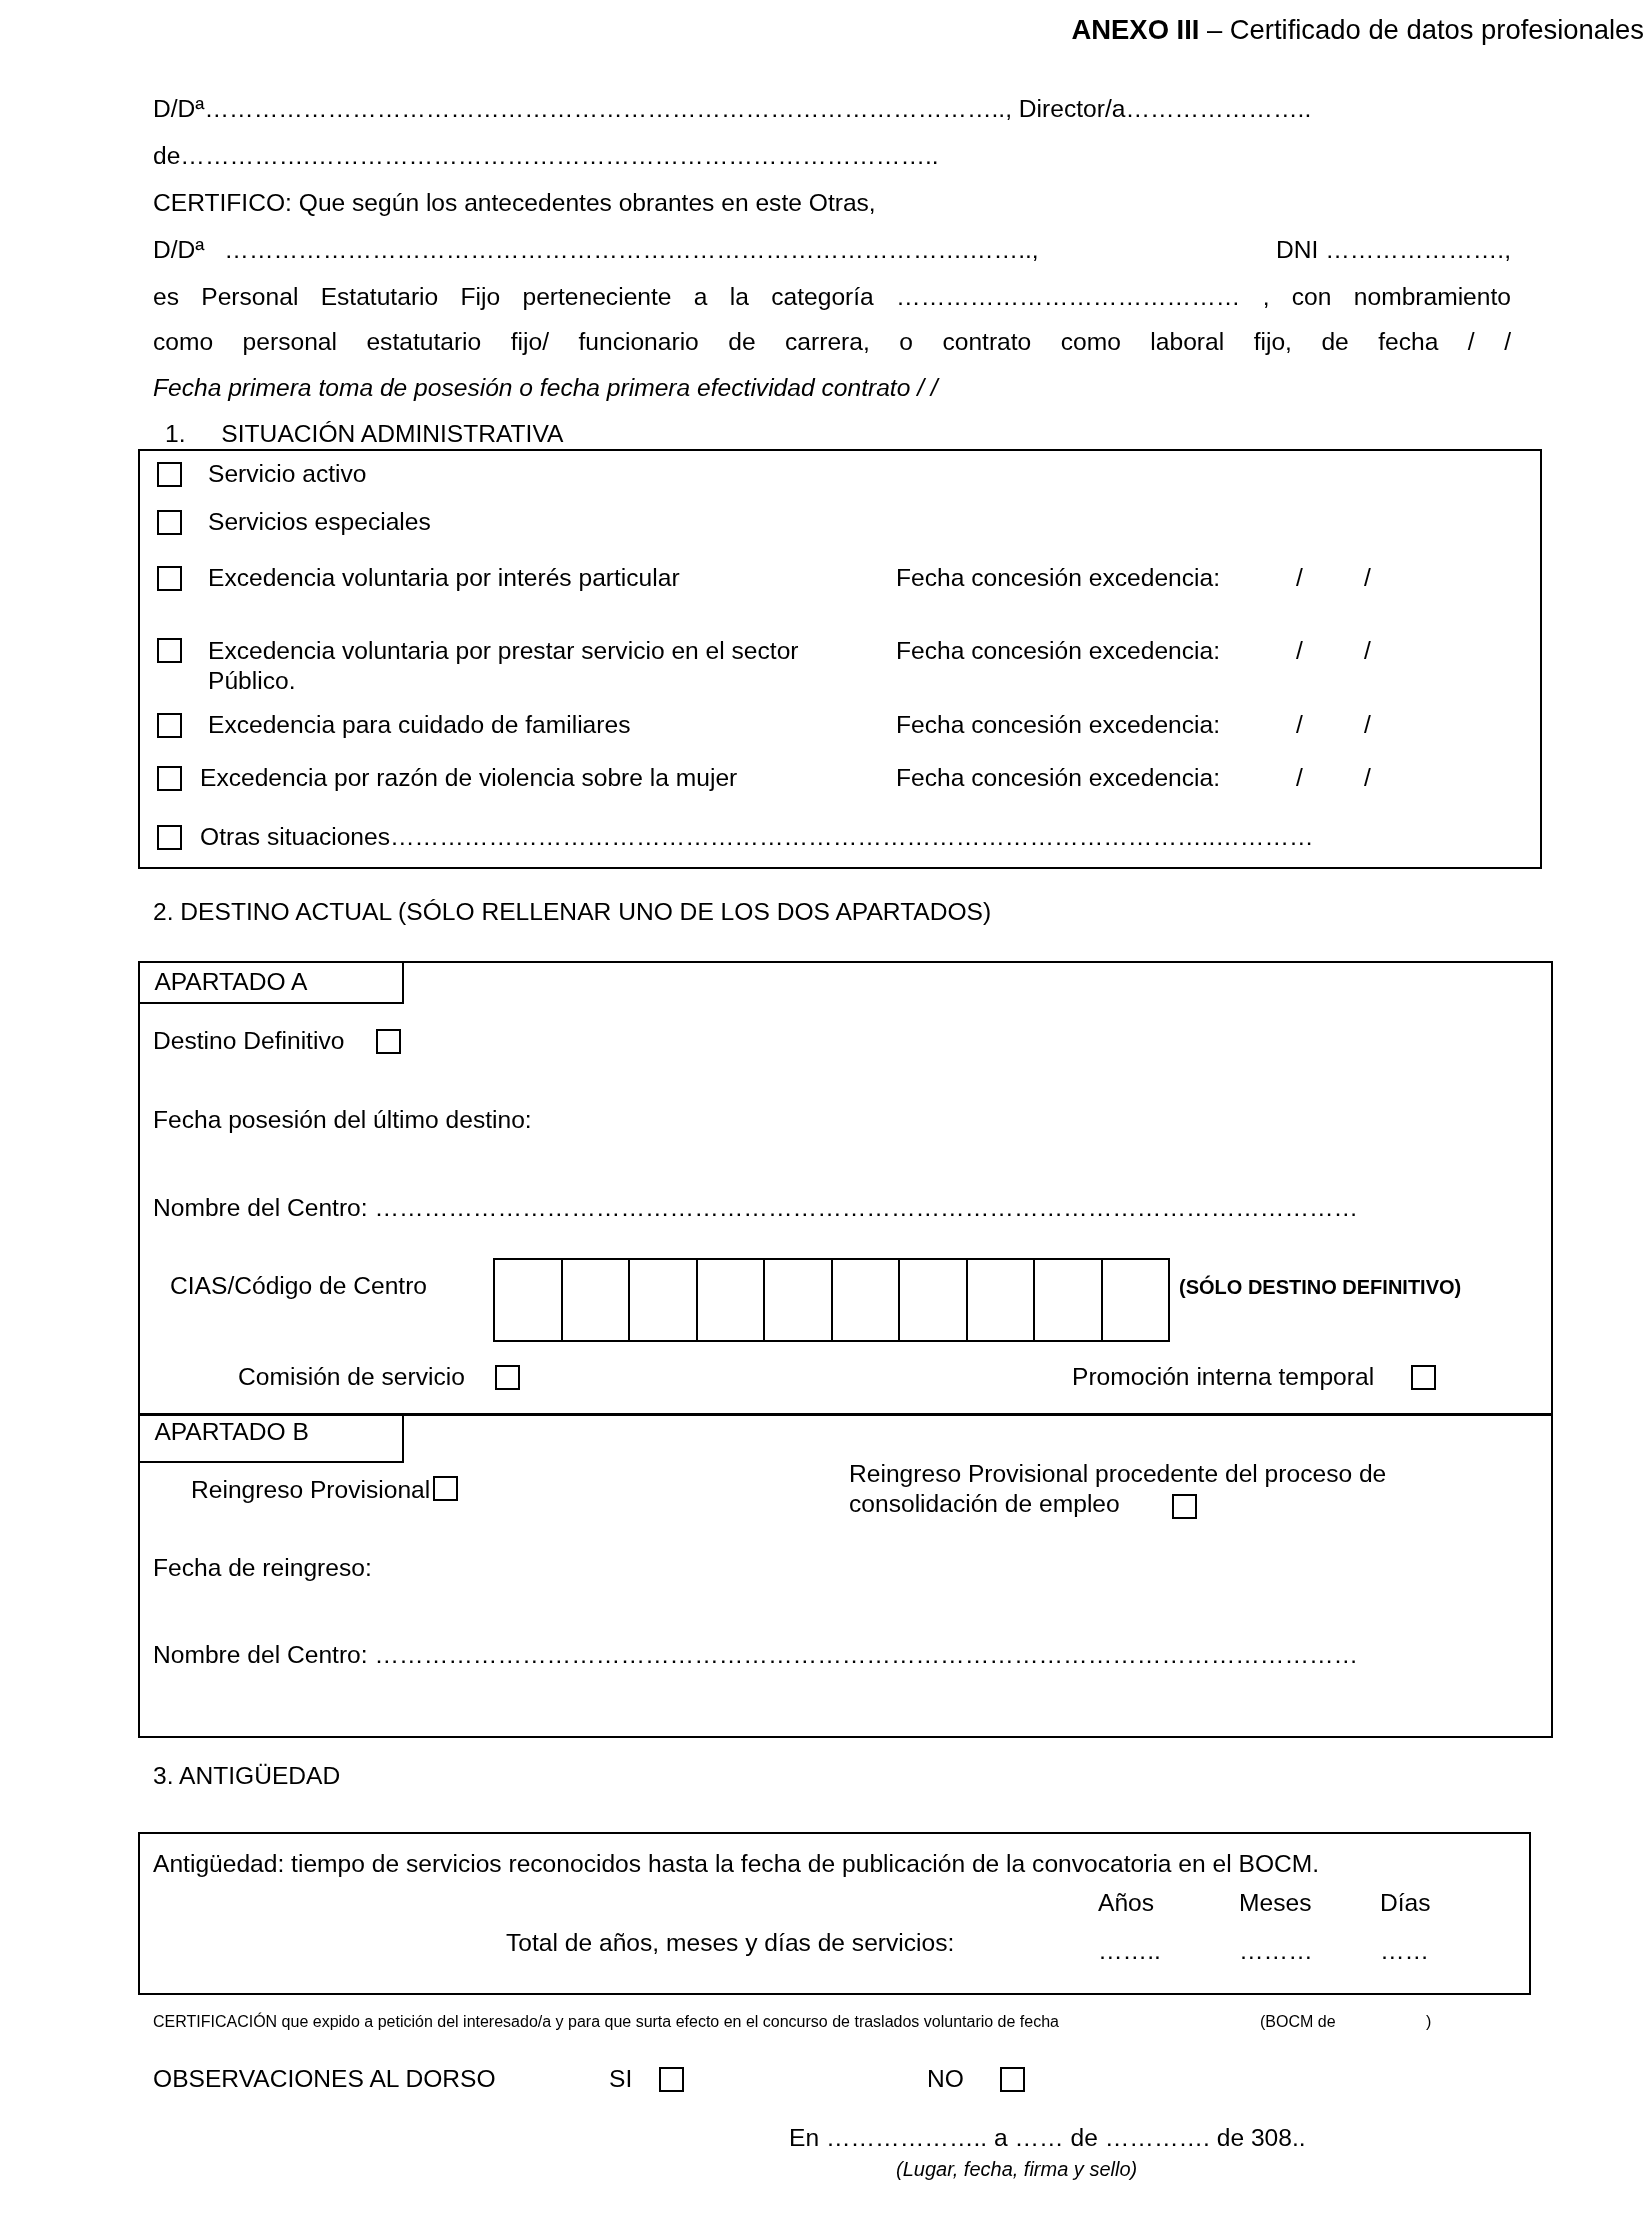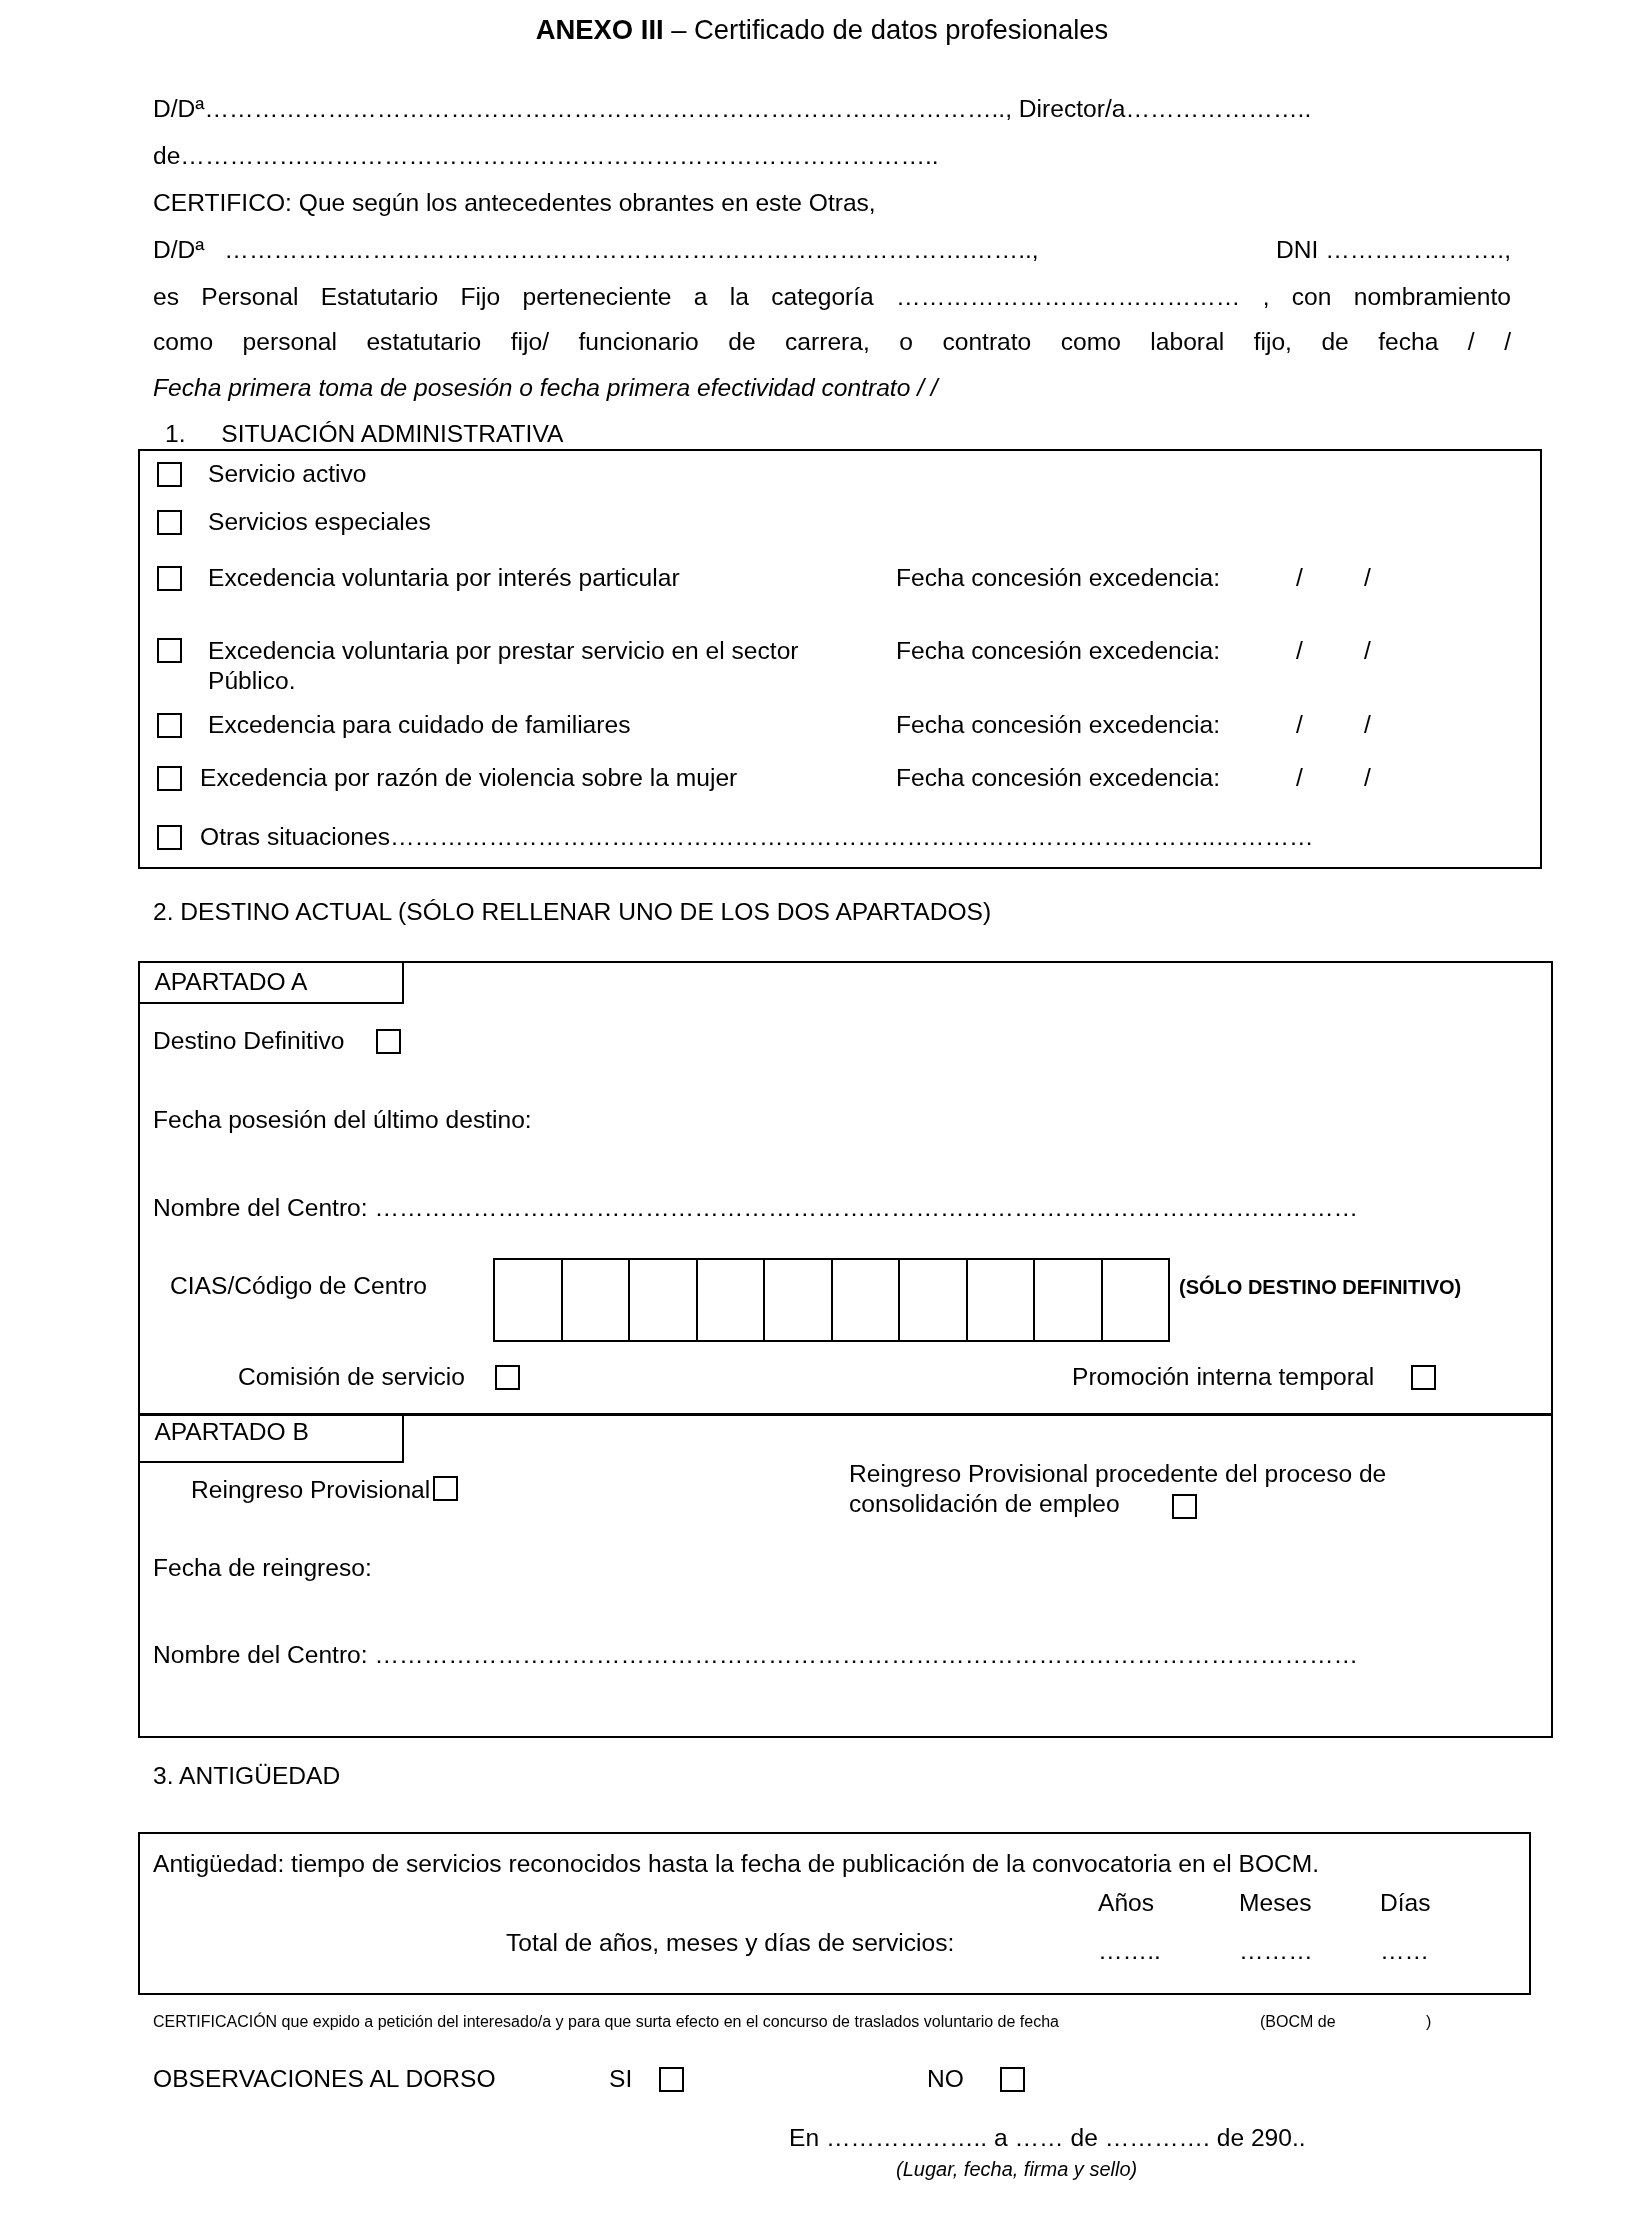--- a/index.html
+++ b/index.html
@@ -1,19 +1,19 @@
 <!DOCTYPE html>
 <html style="font-size:11.6px"><head>
 <meta charset="utf-8">
 <style>
   html, body { margin: 0; padding: 0; background: #ffffff; }
   body { width: 1644px; height: 2227px; position: relative; overflow: hidden;
          font-family: "Liberation Sans", sans-serif; color: #000; }
   .t { position: absolute; white-space: nowrap; font-size: 24.6px; line-height: 29px; }
-  .title { position: absolute; top: 13px; left: 0; width: 1644px; text-align: center; font-size: 27.4px; line-height: 33px; }
+  .title { position: absolute; top: 13px; left: 0; width: 1644px; text-align: right; font-size: 27.4px; line-height: 33px; }
   .title b { font-weight: bold; }
   .box { position: absolute; border: 2.9px solid #000; box-sizing: border-box; }
   .cb { position: absolute; width: 24.6px; height: 24.6px; border: 2.9px solid #000; box-sizing: border-box; background: #fff; }
   .lblbox { position: absolute; border-right: 2.2px solid #000; border-bottom: 2.9px solid #000; box-sizing: border-box; padding-left: 14.4px; font-size: 24.6px; line-height: 38px; }
   .hline { position: absolute; height: 2.9px; background: #000; }
   .cias { position: absolute; display: flex; border: 2.9px solid #000; box-sizing: border-box; }
   .cias .cell { flex: 1; border-right: 2.2px solid #000; }
   .cias .cell:last-child { border-right: none; }
   .small { font-size: 16px; line-height: 20px; }
   .bold { font-weight: bold; }
@@ -136,15 +136,15 @@
 <div class="t small" style="left:153px; top:2012px;">CERTIFICACIÓN que expido a petición del interesado/a y para que surta efecto en el concurso de traslados voluntario de fecha</div>
 <div class="t small" style="left:1260px; top:2012px;">(BOCM de</div>
 <div class="t small" style="left:1426px; top:2012px;">)</div>
 
 <div class="t" style="left:153px; top:2064px;">OBSERVACIONES AL DORSO</div>
 <div class="t" style="left:609px; top:2064px;">SI</div>
 <div class="cb" style="left:659px; top:2067px;"></div>
 <div class="t" style="left:927px; top:2064px;">NO</div>
 <div class="cb" style="left:1000px; top:2067px;"></div>
 
-<div class="t" style="left:789px; top:2123px;">En ……………….. a …… de …………. de 290..</div>
+<div class="t" style="left:789px; top:2123px;">En ……………….. a …… de …………. de 308..</div>
 <div class="t italic" style="left:896px; top:2155px; font-size:20px;">(Lugar, fecha, firma y sello)</div>
 
 
 </body></html>

